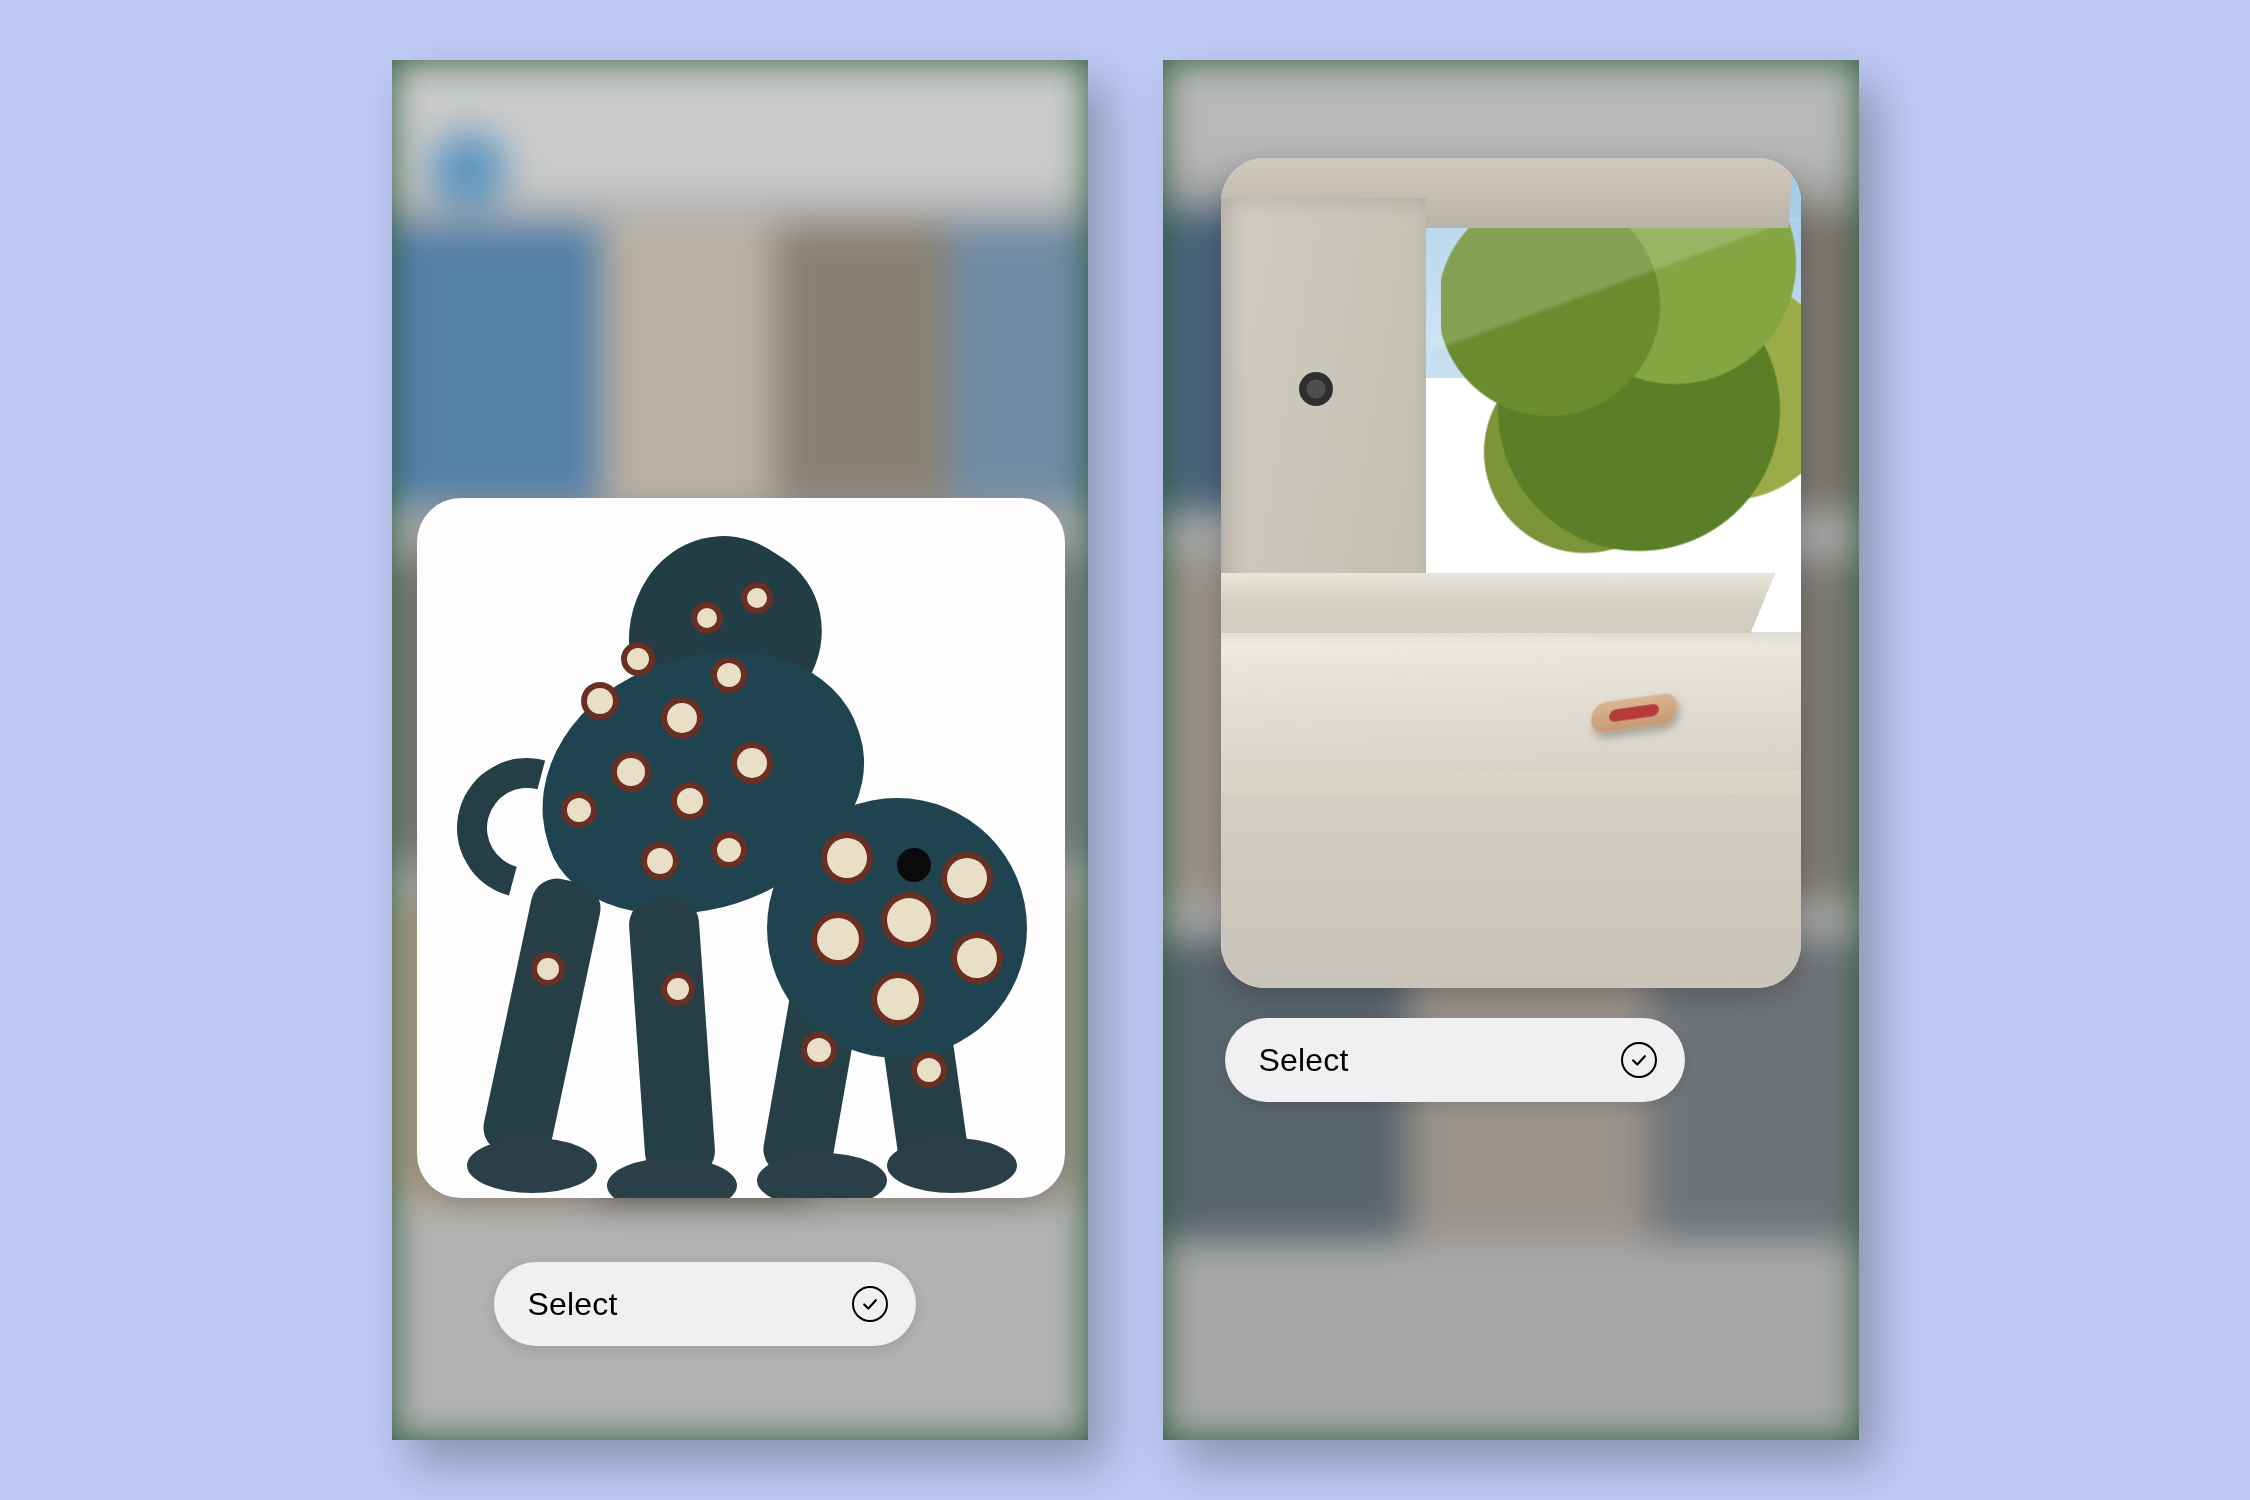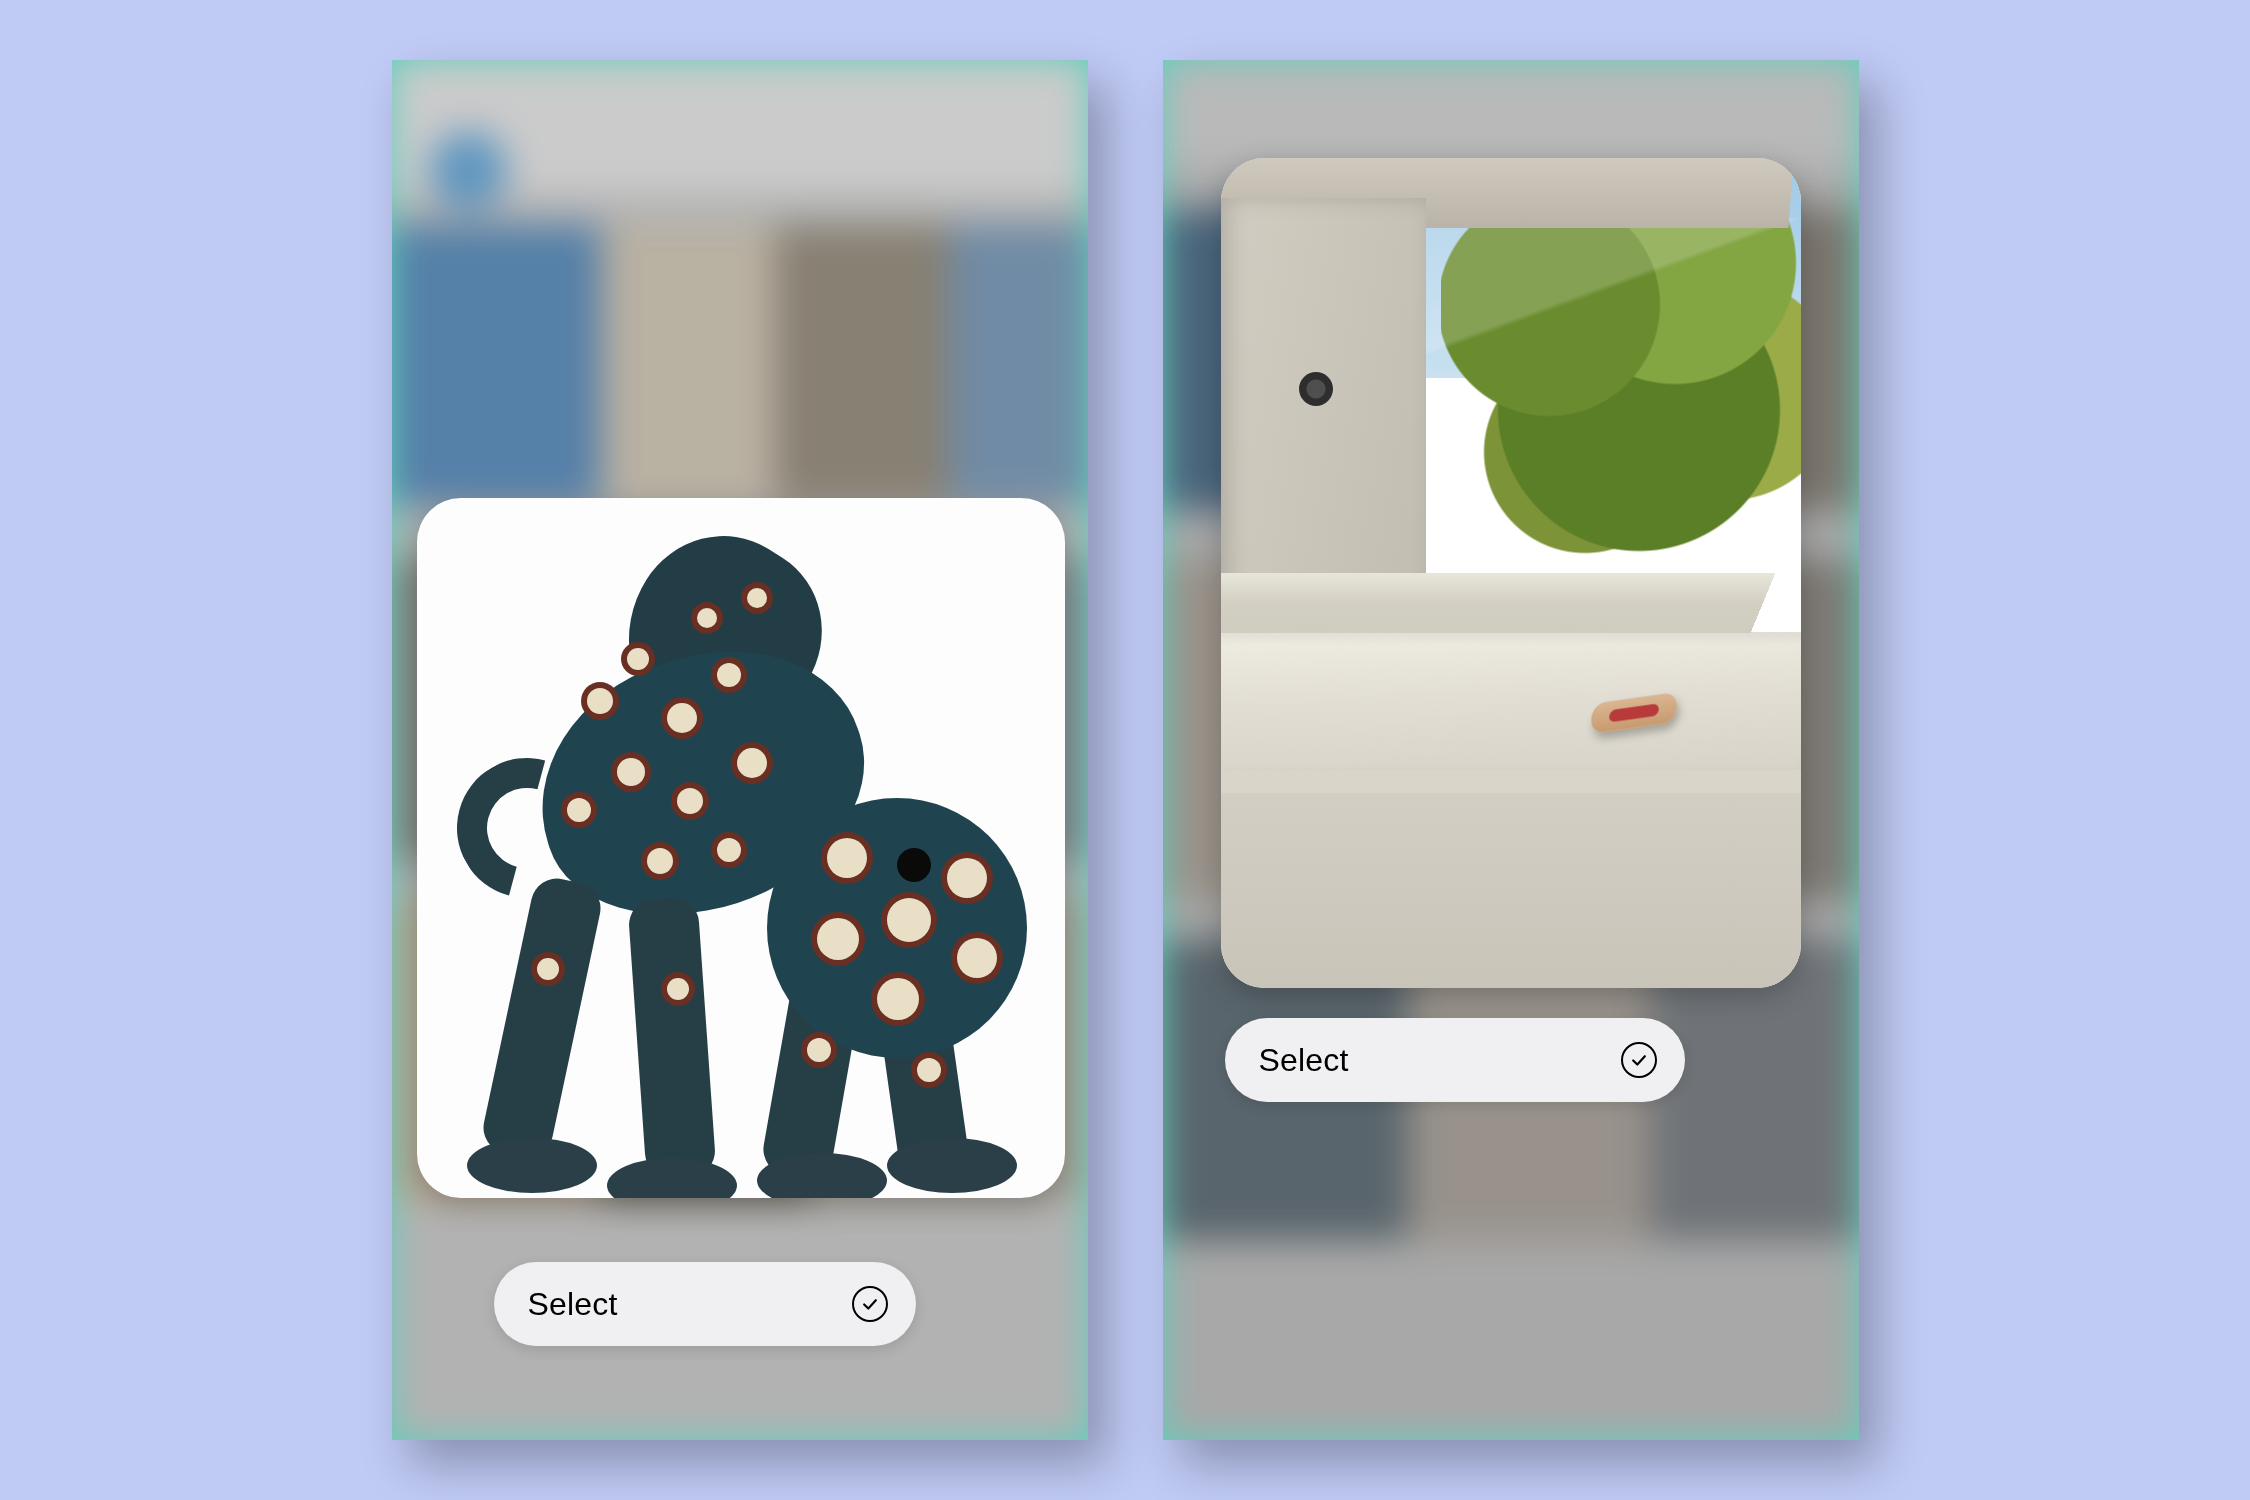--- a/index.html
+++ b/index.html
@@ -11,21 +11,21 @@
       align-items: center;
       justify-content: center;
       gap: 75px;
       font-family: -apple-system, BlinkMacSystemFont, "Segoe UI", Helvetica, Arial, sans-serif;
       overflow: hidden;
     }
     .phone {
       width: 696px;
       height: 1380px;
       border-radius: 0;
-      background: #5eead4;
+      background: #14532d;
       position: relative;
       box-shadow: 18px 24px 45px rgba(0,0,0,0.28);
       overflow: hidden;
     }
     .blur-bg {
       position: absolute;
       inset: 0;
       filter: blur(18px);
     }
     .bg1 {

